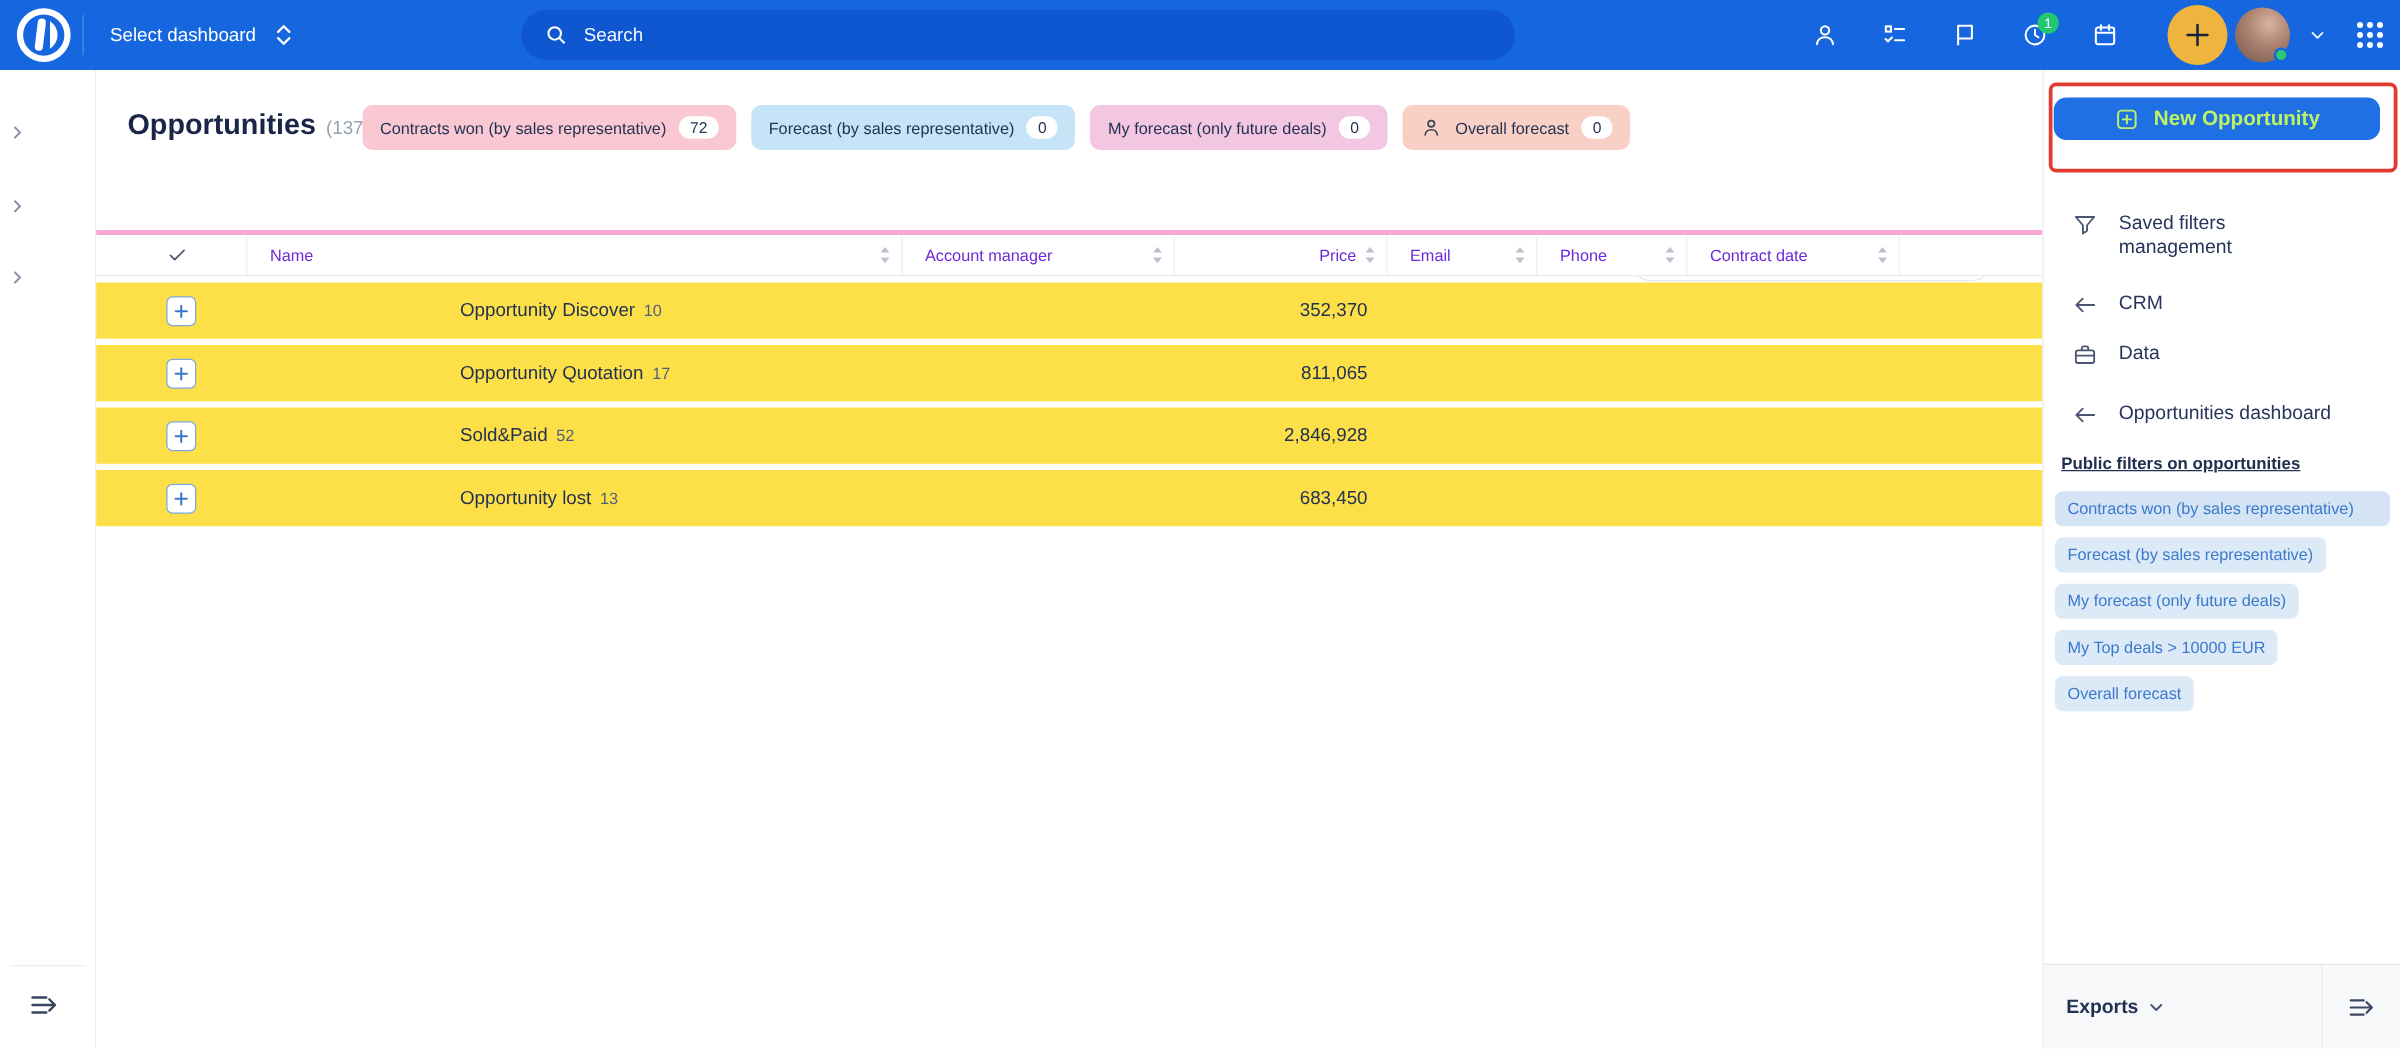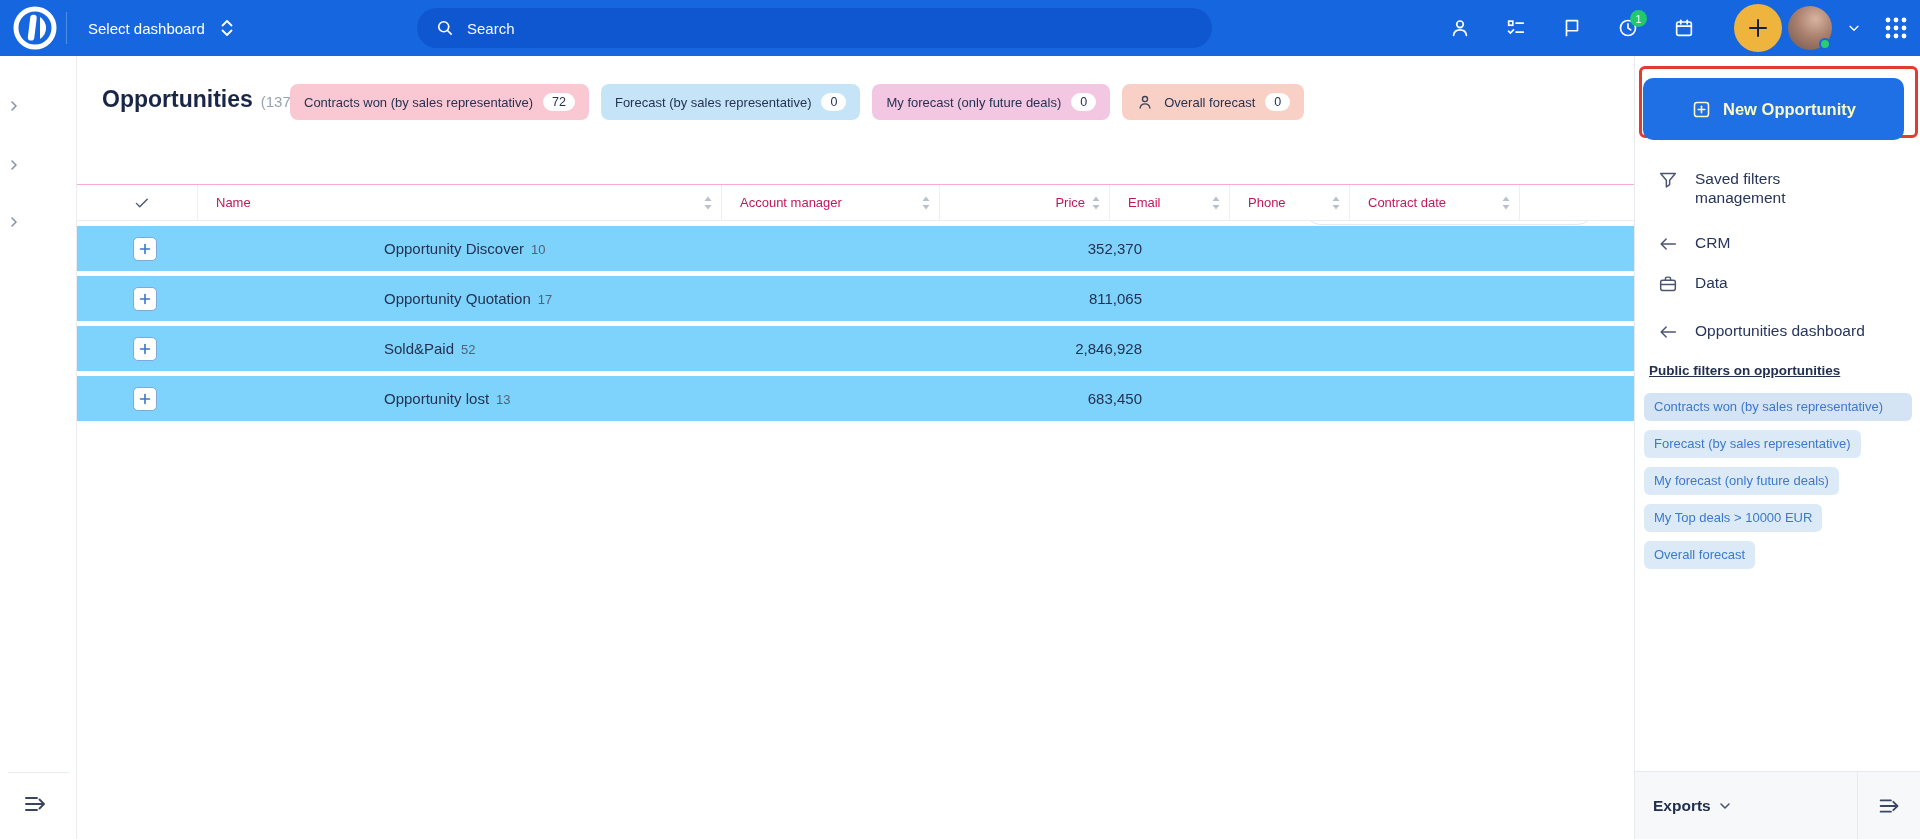--- a/index.html
+++ b/index.html
@@ -60,46 +60,46 @@
   .t-default { color:#2D6FD6; font-weight:bold; cursor:pointer; }
   .t-options { margin-left:28px; }
   .subject-wrap { margin-left:24px; width:290px; height:34px; border:1px solid #E3E8EF; border-radius:17px; background:#fff;
                   display:flex; align-items:center; padding:0 12px 0 14px; }
   .subject-wrap input { flex:1; border:none; outline:none; font-size:14px; color:#333F5C; font-family:inherit; background:transparent; }
   .subject-wrap input::placeholder { color:#9AA3B2; }
   .subject-wrap .s-ic { width:18px; height:18px; color:#6B7280; }
 
   
   .table { position:absolute; left:0; top:128px; width:1557px; }
-  .thead { display:flex; height:37px; border-top:1px solid #f9a8d4; border-bottom:1px solid #E9EDF3; background:#fff;
-           align-items:stretch; font-size:13px; color:#be185d; }
+  .thead { display:flex; height:37px; border-top:4px solid #f9a8d4; border-bottom:1px solid #E9EDF3; background:#fff;
+           align-items:stretch; font-size:13px; color:#6d28d9; }
   .th { display:flex; align-items:center; border-right:1px solid #ECEFF4; padding:0 8px 0 18px; }
   .th .lbl { flex:1; }
   .sort { width:10px; height:16px; color:#A9B1C2; flex:none; margin-left:6px; }
   .col-check { width:121px; } .col-name { width:524px; } .col-mgr { width:218px; } .col-price { width:170px; }
   .col-email { width:120px;gap:41px; } .col-phone { width:120px; } .col-date { width:170px; } .col-sp { width:114px; border-right:none; }
   .th.col-price { justify-content:flex-end; } .th.col-price .lbl { flex:none; }
   .th.col-check { padding-left:56px; color:#4A5572; }
   .th.col-check svg { width:18px; height:18px; }
-  .trow { display:flex; height:45px; margin-top:5px; background:#7dd3fc; align-items:center; font-size:15px; color:#243251;gap:16px; }
+  .trow { display:flex; height:45px; margin-top:5px; background:#fde047; align-items:center; font-size:15px; color:#243251; }
   .trow:first-of-type { margin-top:2px; }
   .td { padding:0 8px 0 18px; }
   .td.col-check { padding-left:56px; }
   .expand-btn { width:24px; height:24px; border:1px solid #7FA8DC; border-radius:5px; background:#fff; color:#3B77C8;
                 display:flex; align-items:center; justify-content:center; cursor:pointer; }
   .expand-btn svg { width:14px; height:14px; }
   .td.col-name { padding-left:170px; display:flex; align-items:baseline; gap:7px; }
   .row-count { font-size:13px; color:#55607A; }
   .td.col-price { text-align:right; padding-right:16px; }
 
   
   .panel { position:absolute; left:1634px; top:56px; width:286px; height:783px; background:#fff; border-left:1px solid #E7EBF1; }
   .red-box { position:absolute; left:4px; top:10px; width:279px; height:72px; border:3px solid #E23B32; border-radius:6px; }
-  .new-opp { position:absolute; left:8px; top:22px; width:261px; height:62px; background:#1F6FE5; border:none; border-radius:10px;
-             color:#fef9c3; font-size:16.5px; font-weight:bold; font-family:inherit; cursor:pointer;
+  .new-opp { position:absolute; left:8px; top:22px; width:261px; height:34px; background:#1F6FE5; border:none; border-radius:10px;
+             color:#bef264; font-size:16.5px; font-weight:bold; font-family:inherit; cursor:pointer;
              display:flex; align-items:center; justify-content:center; gap:11px; }
   .new-opp svg { width:21px; height:21px; }
   .p-menu { position:absolute; left:0; top:104px; width:286px; }
   .p-item { display:flex; align-items:flex-start; gap:16px; padding:9px 14px 9px 22px; font-size:15.5px; color:#27355A; cursor:pointer; }
   .p-item svg { width:22px; height:22px; color:#4A5572; flex:none; }
   .p-item .p-lbl { line-height:19px; }
   .p-item.mb { margin-bottom:8px; }
   .pf-title { position:absolute; left:14px; top:307px; font-size:13.5px; font-weight:bold; color:#22304F;text-decoration:underline; }
   .pf-list { position:absolute; left:9px; top:337px; width:270px; display:flex; flex-direction:column; gap:9px; align-items:flex-start; }
   .pf-pill { background:#DCEAF8; border-radius:6px; padding:5px 10px; font-size:13px; color:#3C79CC; line-height:18px; cursor:pointer; }

